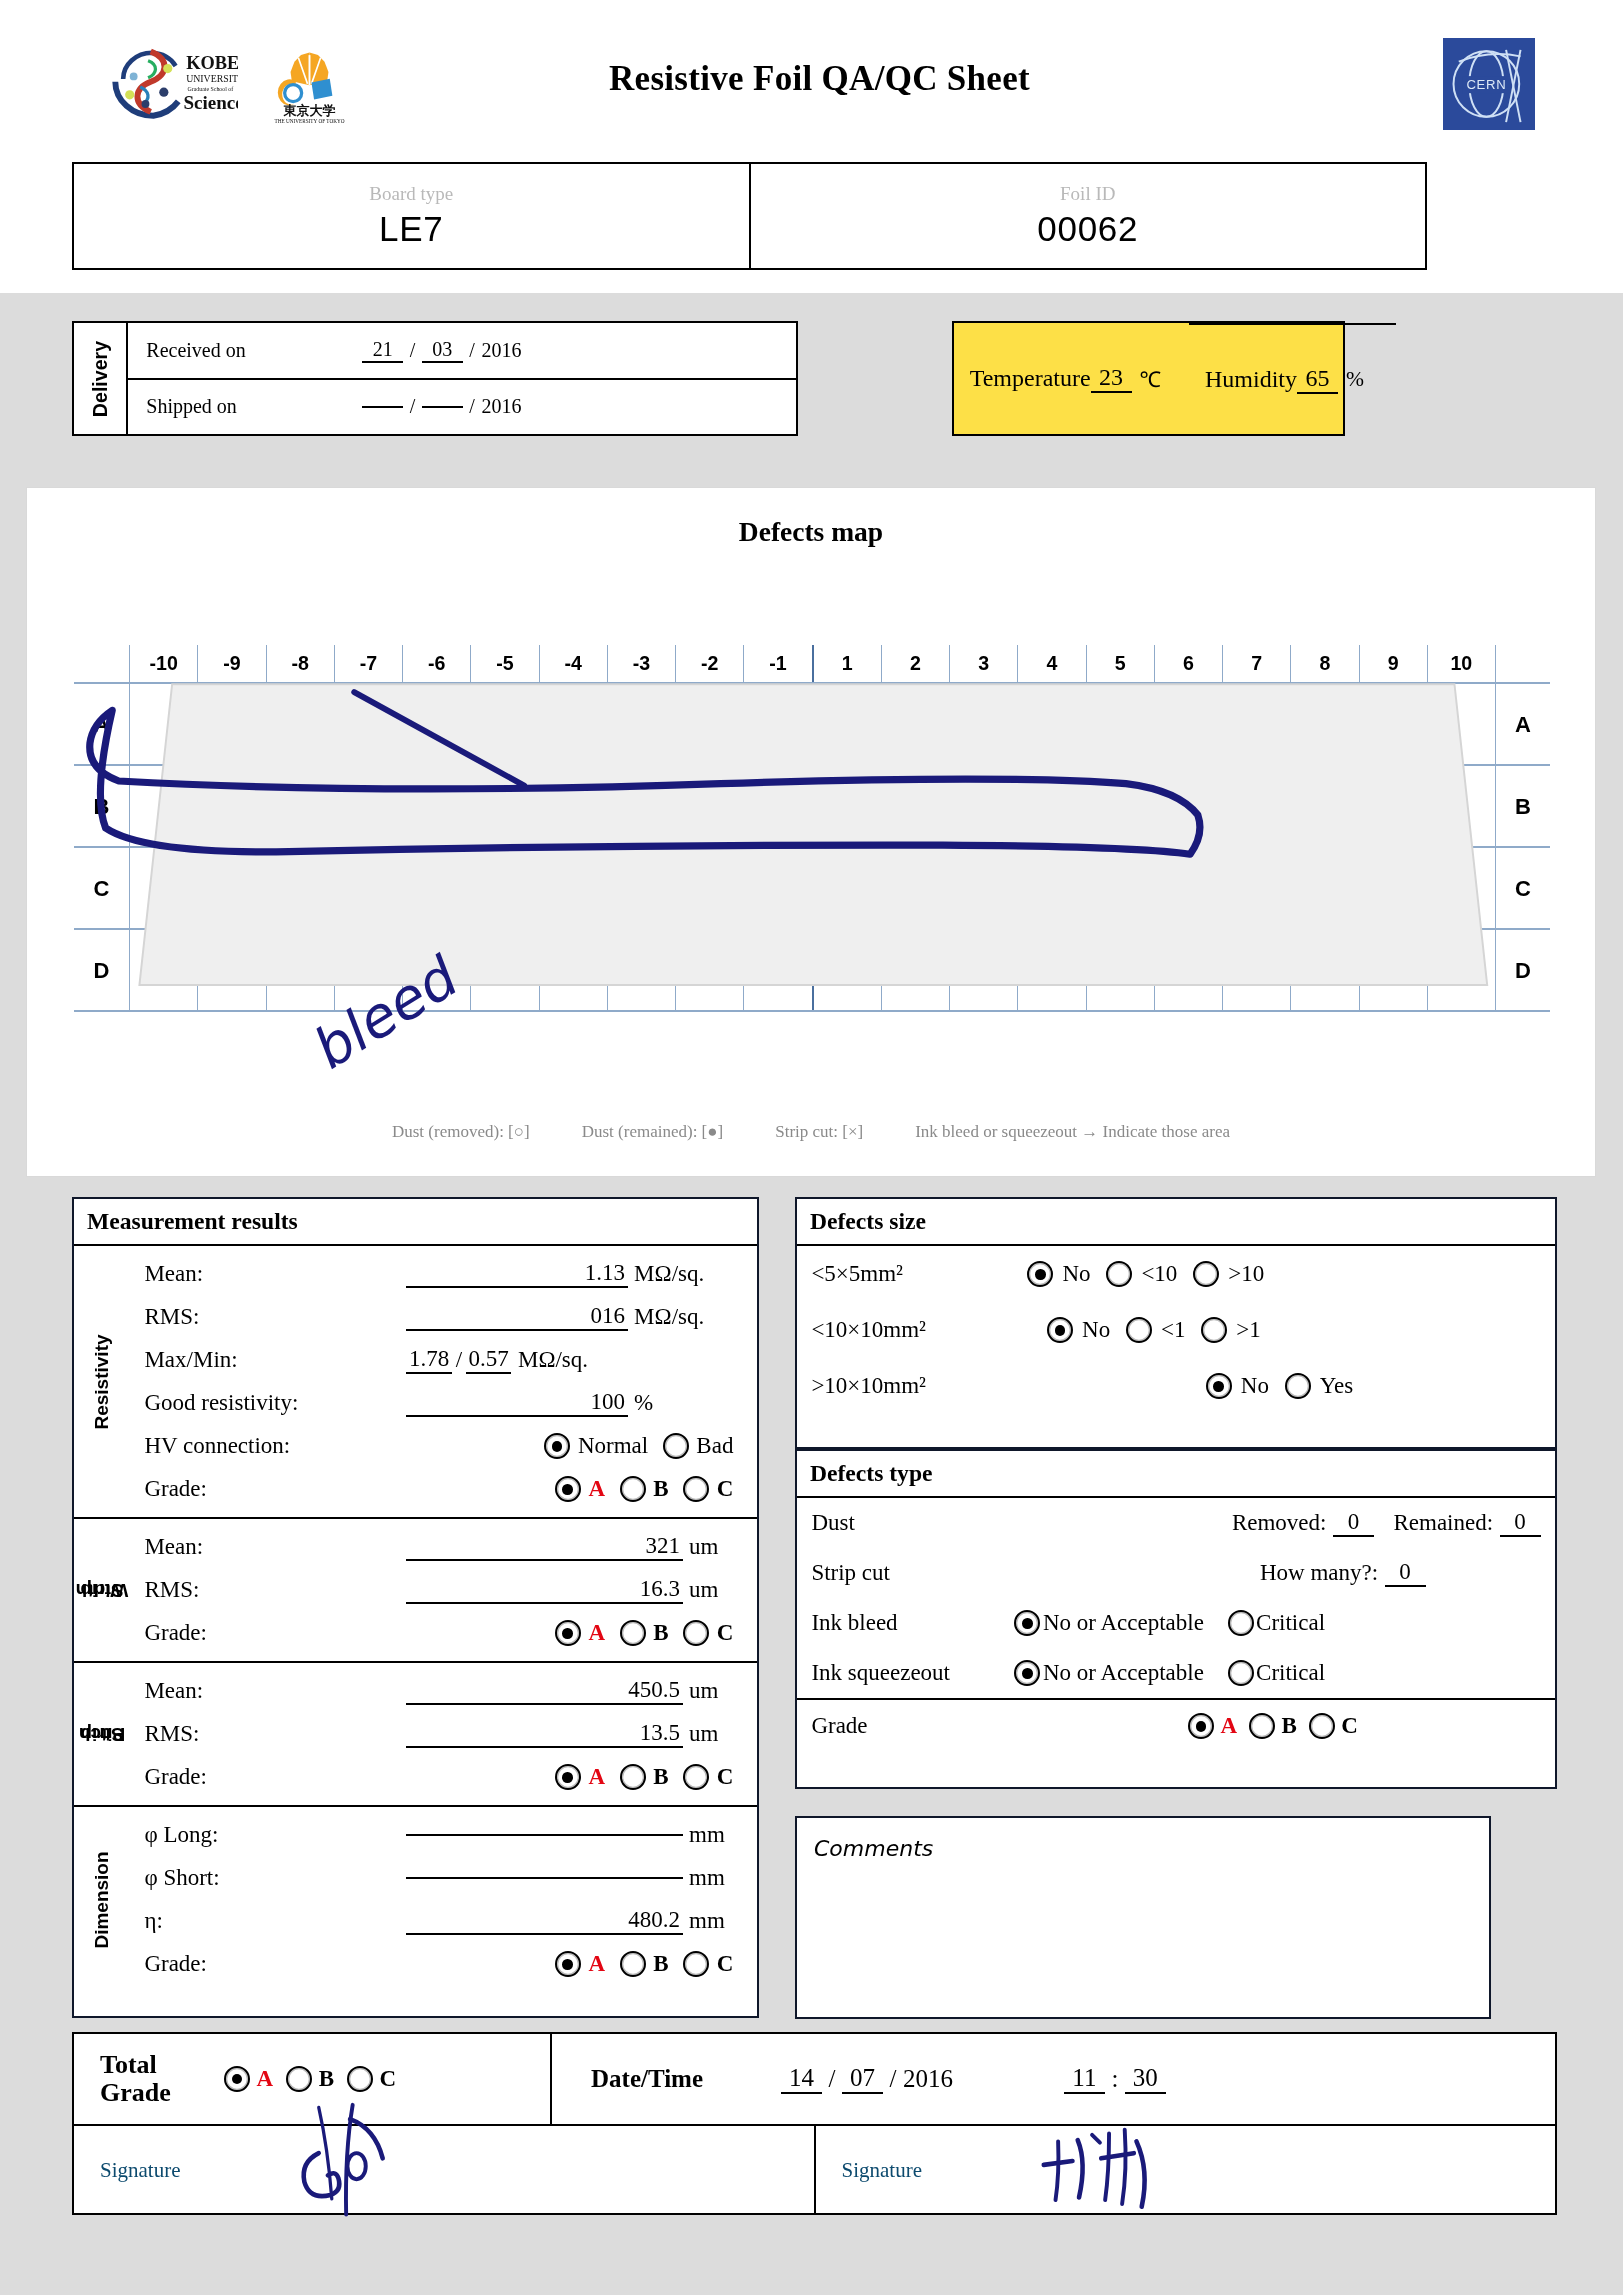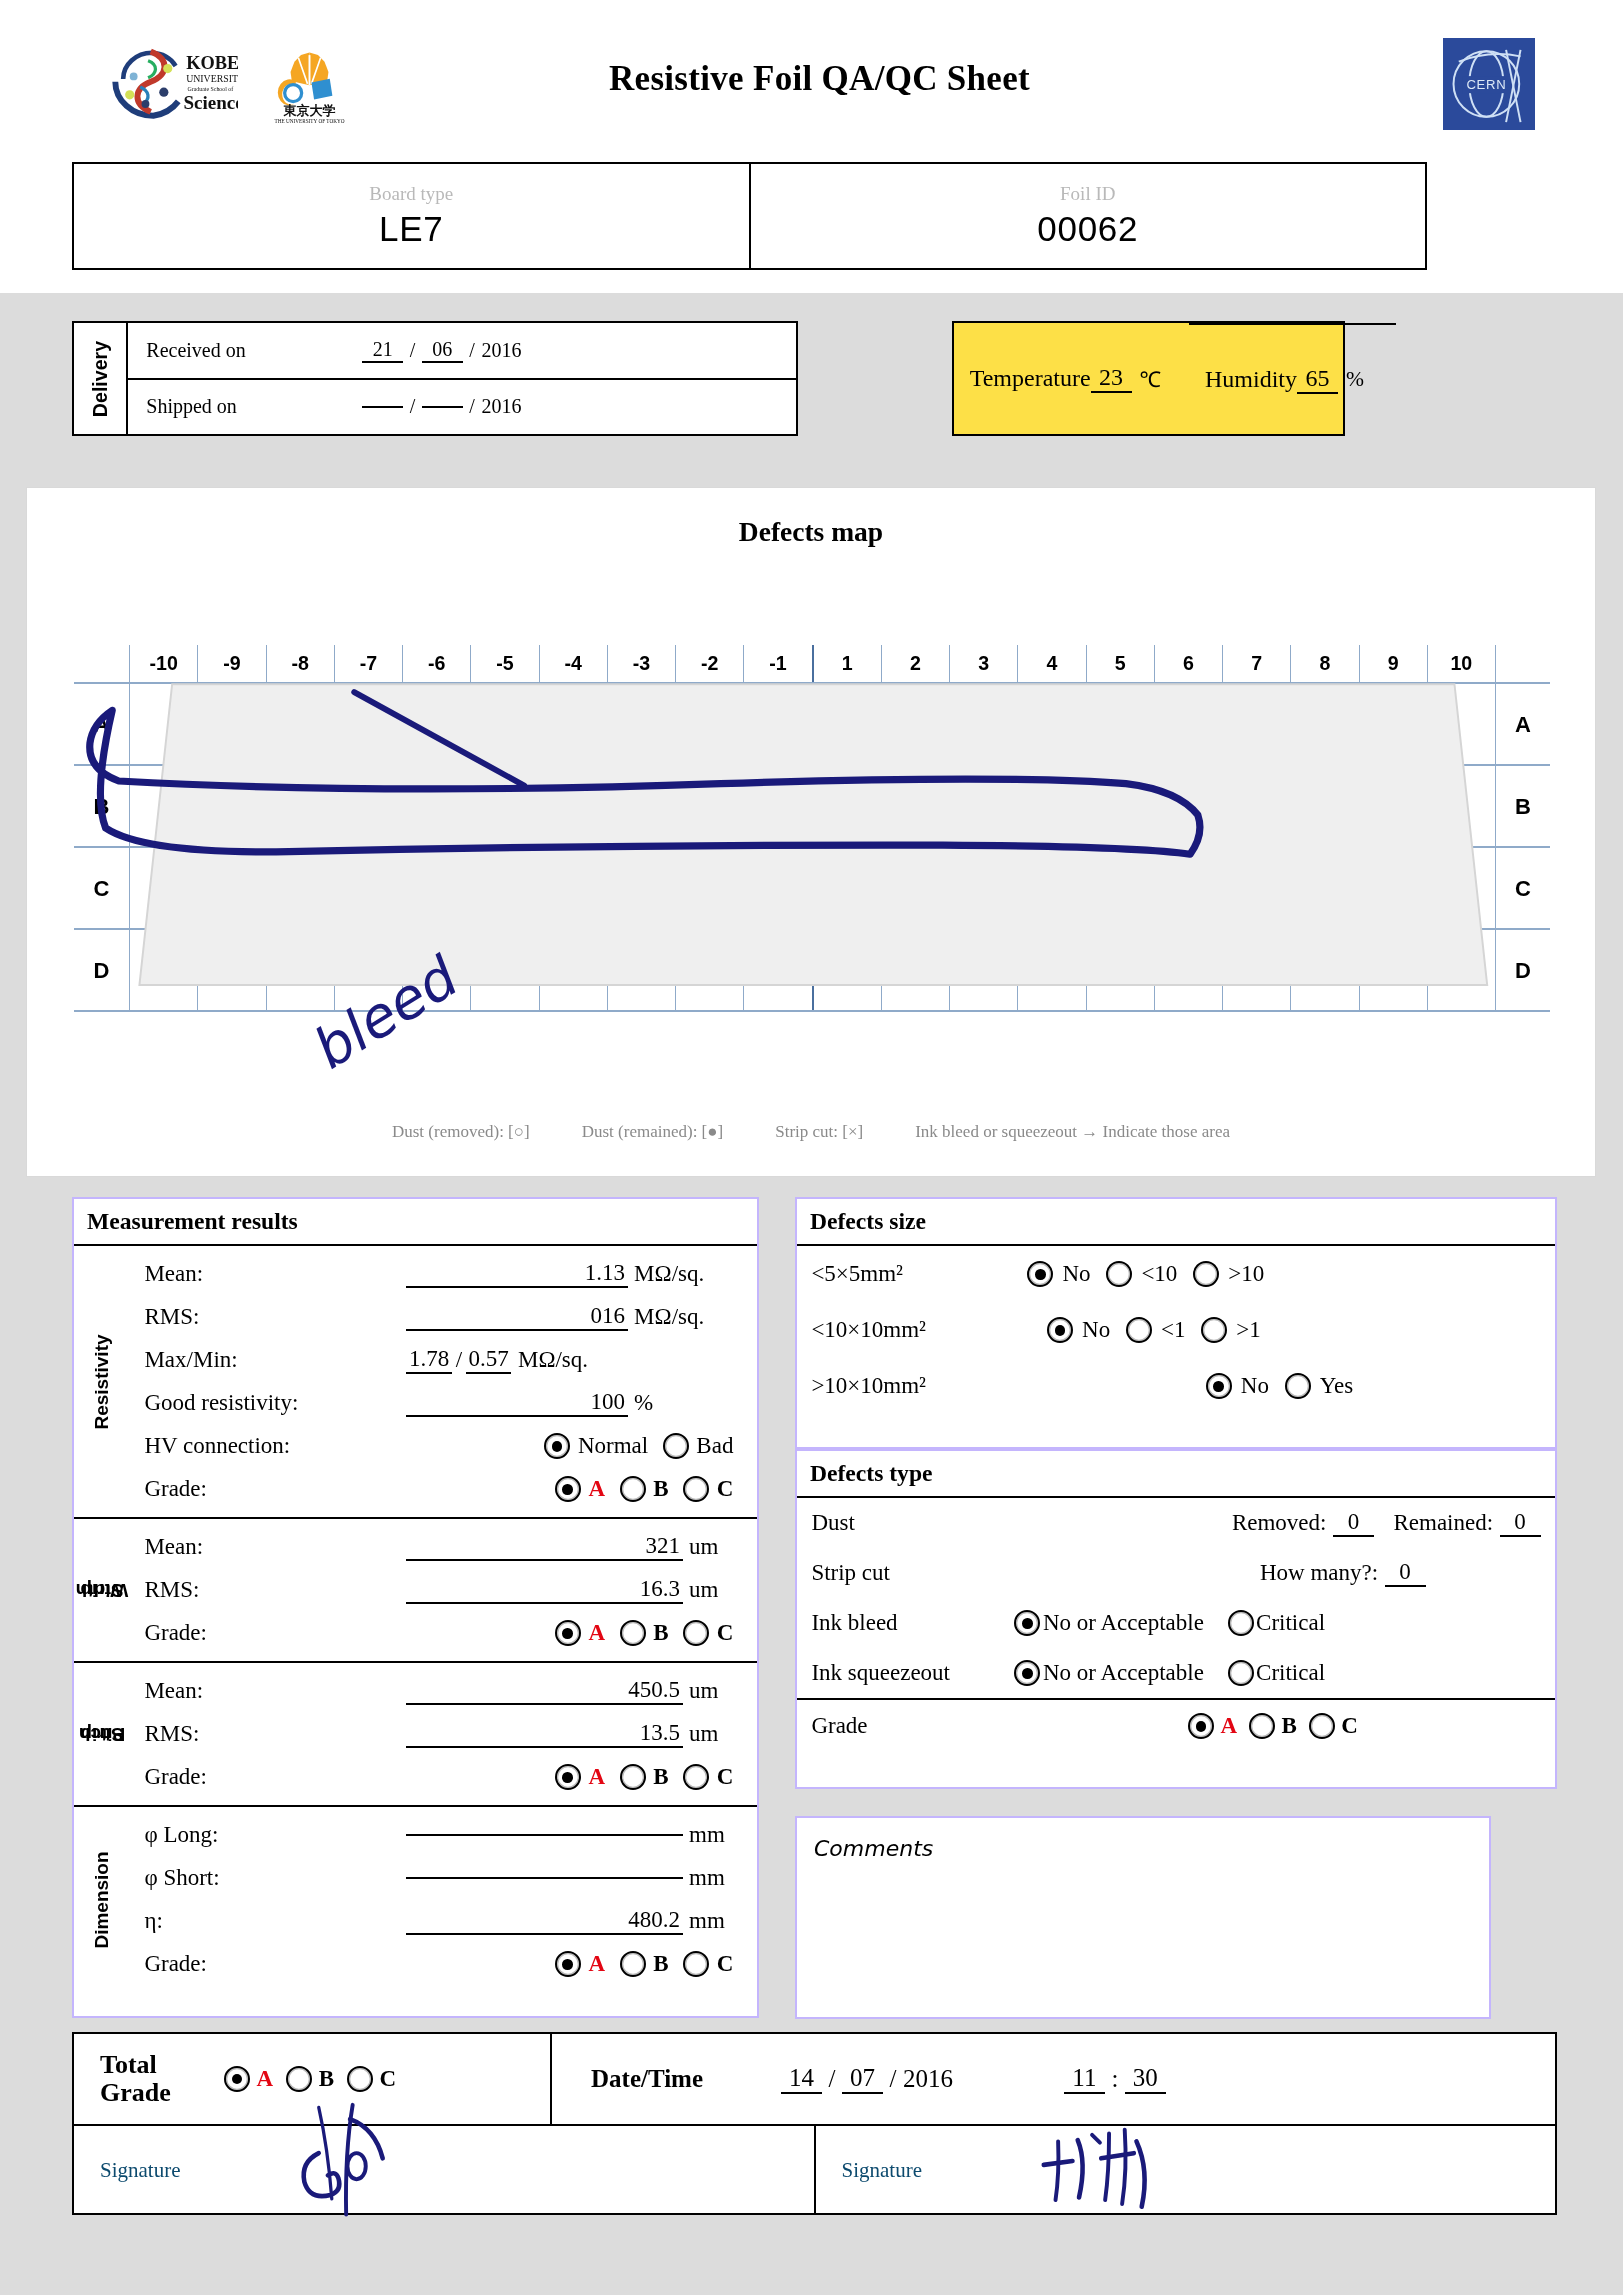--- a/index.html
+++ b/index.html
@@ -97,21 +97,21 @@
                 font-size:17px; color:#8a8a8a; }
 
   
   .ink { position:absolute; left:0; top:0; width:1570px; height:690px;
          pointer-events:none; }
   .ink-word { position:absolute; left:281px; top:492px; font-size:56px;
               color:#1a1a7a; font-family:"DejaVu Sans", sans-serif;
               transform:rotate(-32deg); font-style:italic; }
 
   
-  .panel { background:#fff; border:2px solid #c4b5fd; position:absolute; }
+  .panel { background:#fff; border:2px solid #0f172a; position:absolute; }
   .panel-hd { font-size:23.6px; font-weight:bold; padding:9.2px 13px;
               border-bottom:2px solid #000; }
 
   #measure { left:72px; top:1197px; width:687px; height:821px; }
   .meas-section { display:flex; border-bottom:2px solid #000; }
   .meas-section:last-child { border-bottom:none; }
   .meas-side { width:56px; position:relative; }
   .meas-side span { position:absolute; left:50%; top:50%;
      transform:translate(-50%,-50%) rotate(-90deg); white-space:nowrap;
      font-size:19px; font-weight:bold; font-family:"Liberation Sans", sans-serif;
@@ -230,21 +230,21 @@
 
 <div class="delivery">
   <div class="delivery-side">
     <span>Delivery</span>
   </div>
   <div class="delivery-rows">
     <div class="delivery-row">
       <span class="lbl">Received on</span>
       <span class="blank-u">21</span>
       <span style="padding:0 6.5px;">/</span>
-      <span class="blank-u">06</span>
+      <span class="blank-u">03</span>
       <span style="padding:0 6.5px;">/</span>
       <span>2016</span>
     </div>
     <div class="delivery-row">
       <span class="lbl">Shipped on</span>
       <span class="blank-u empty"></span>
       <span style="padding:0 6.5px;">/</span>
       <span class="blank-u empty"></span>
       <span style="padding:0 6.5px;">/</span>
       <span>2016</span>

